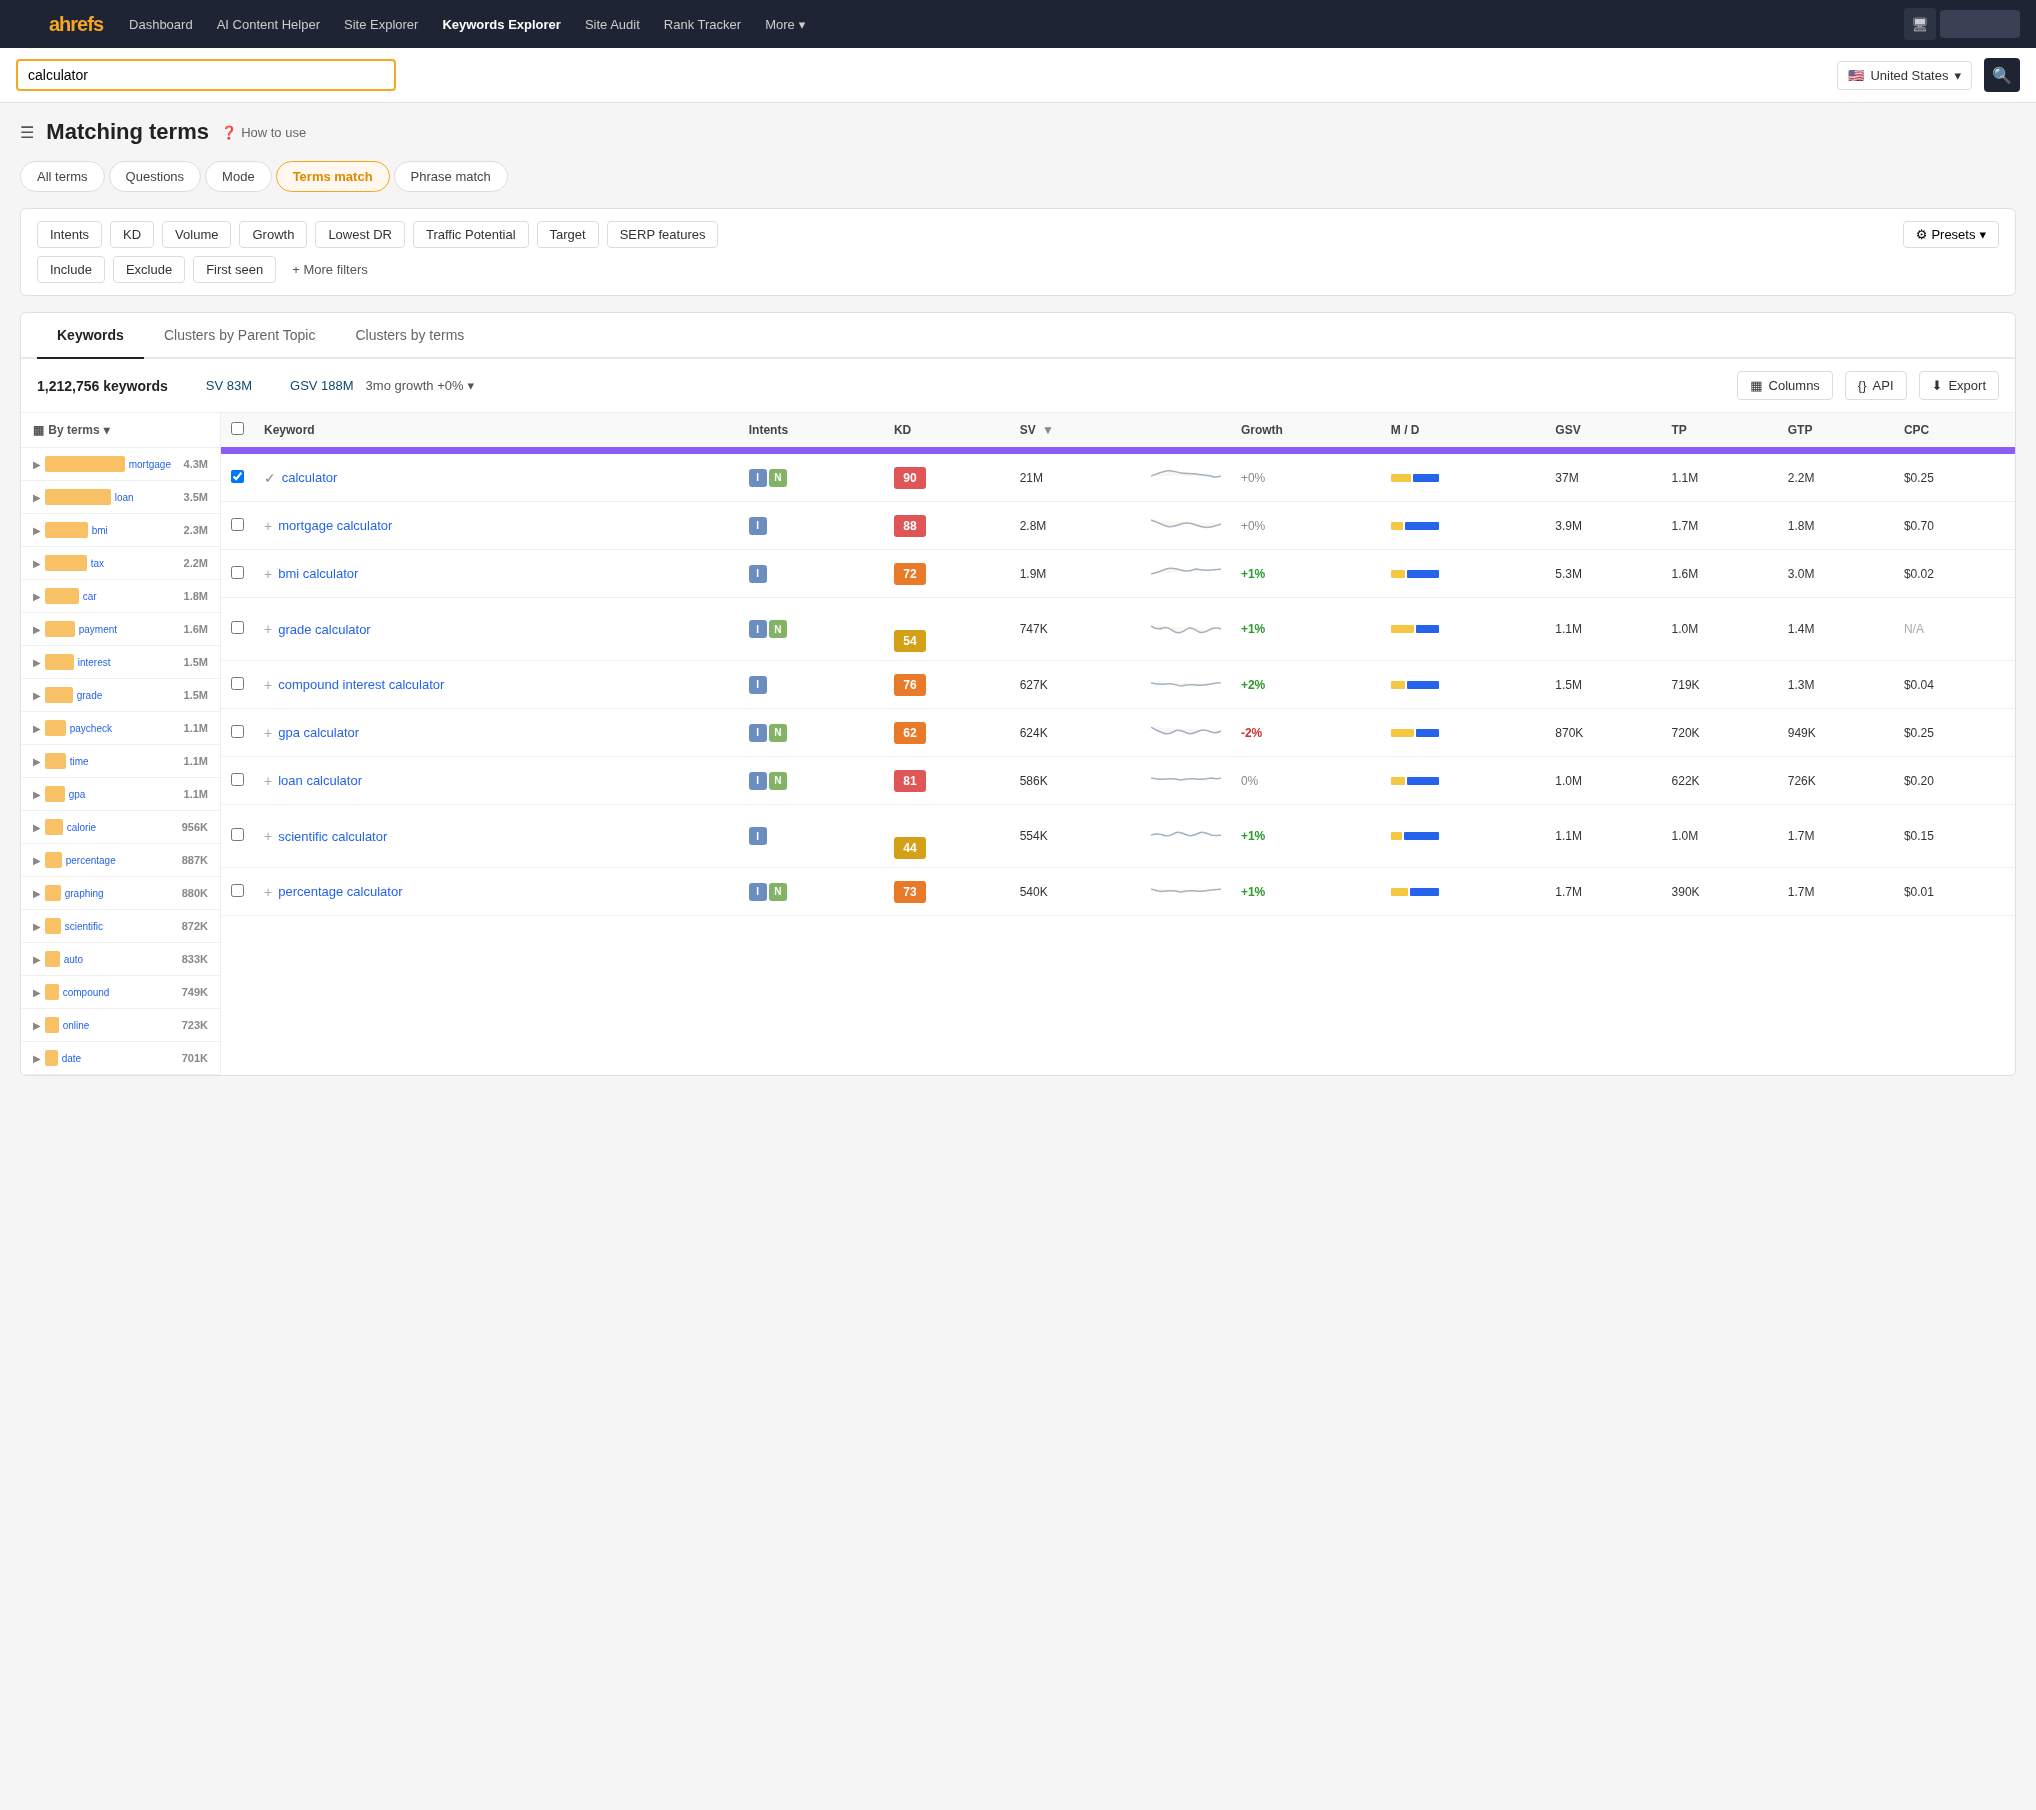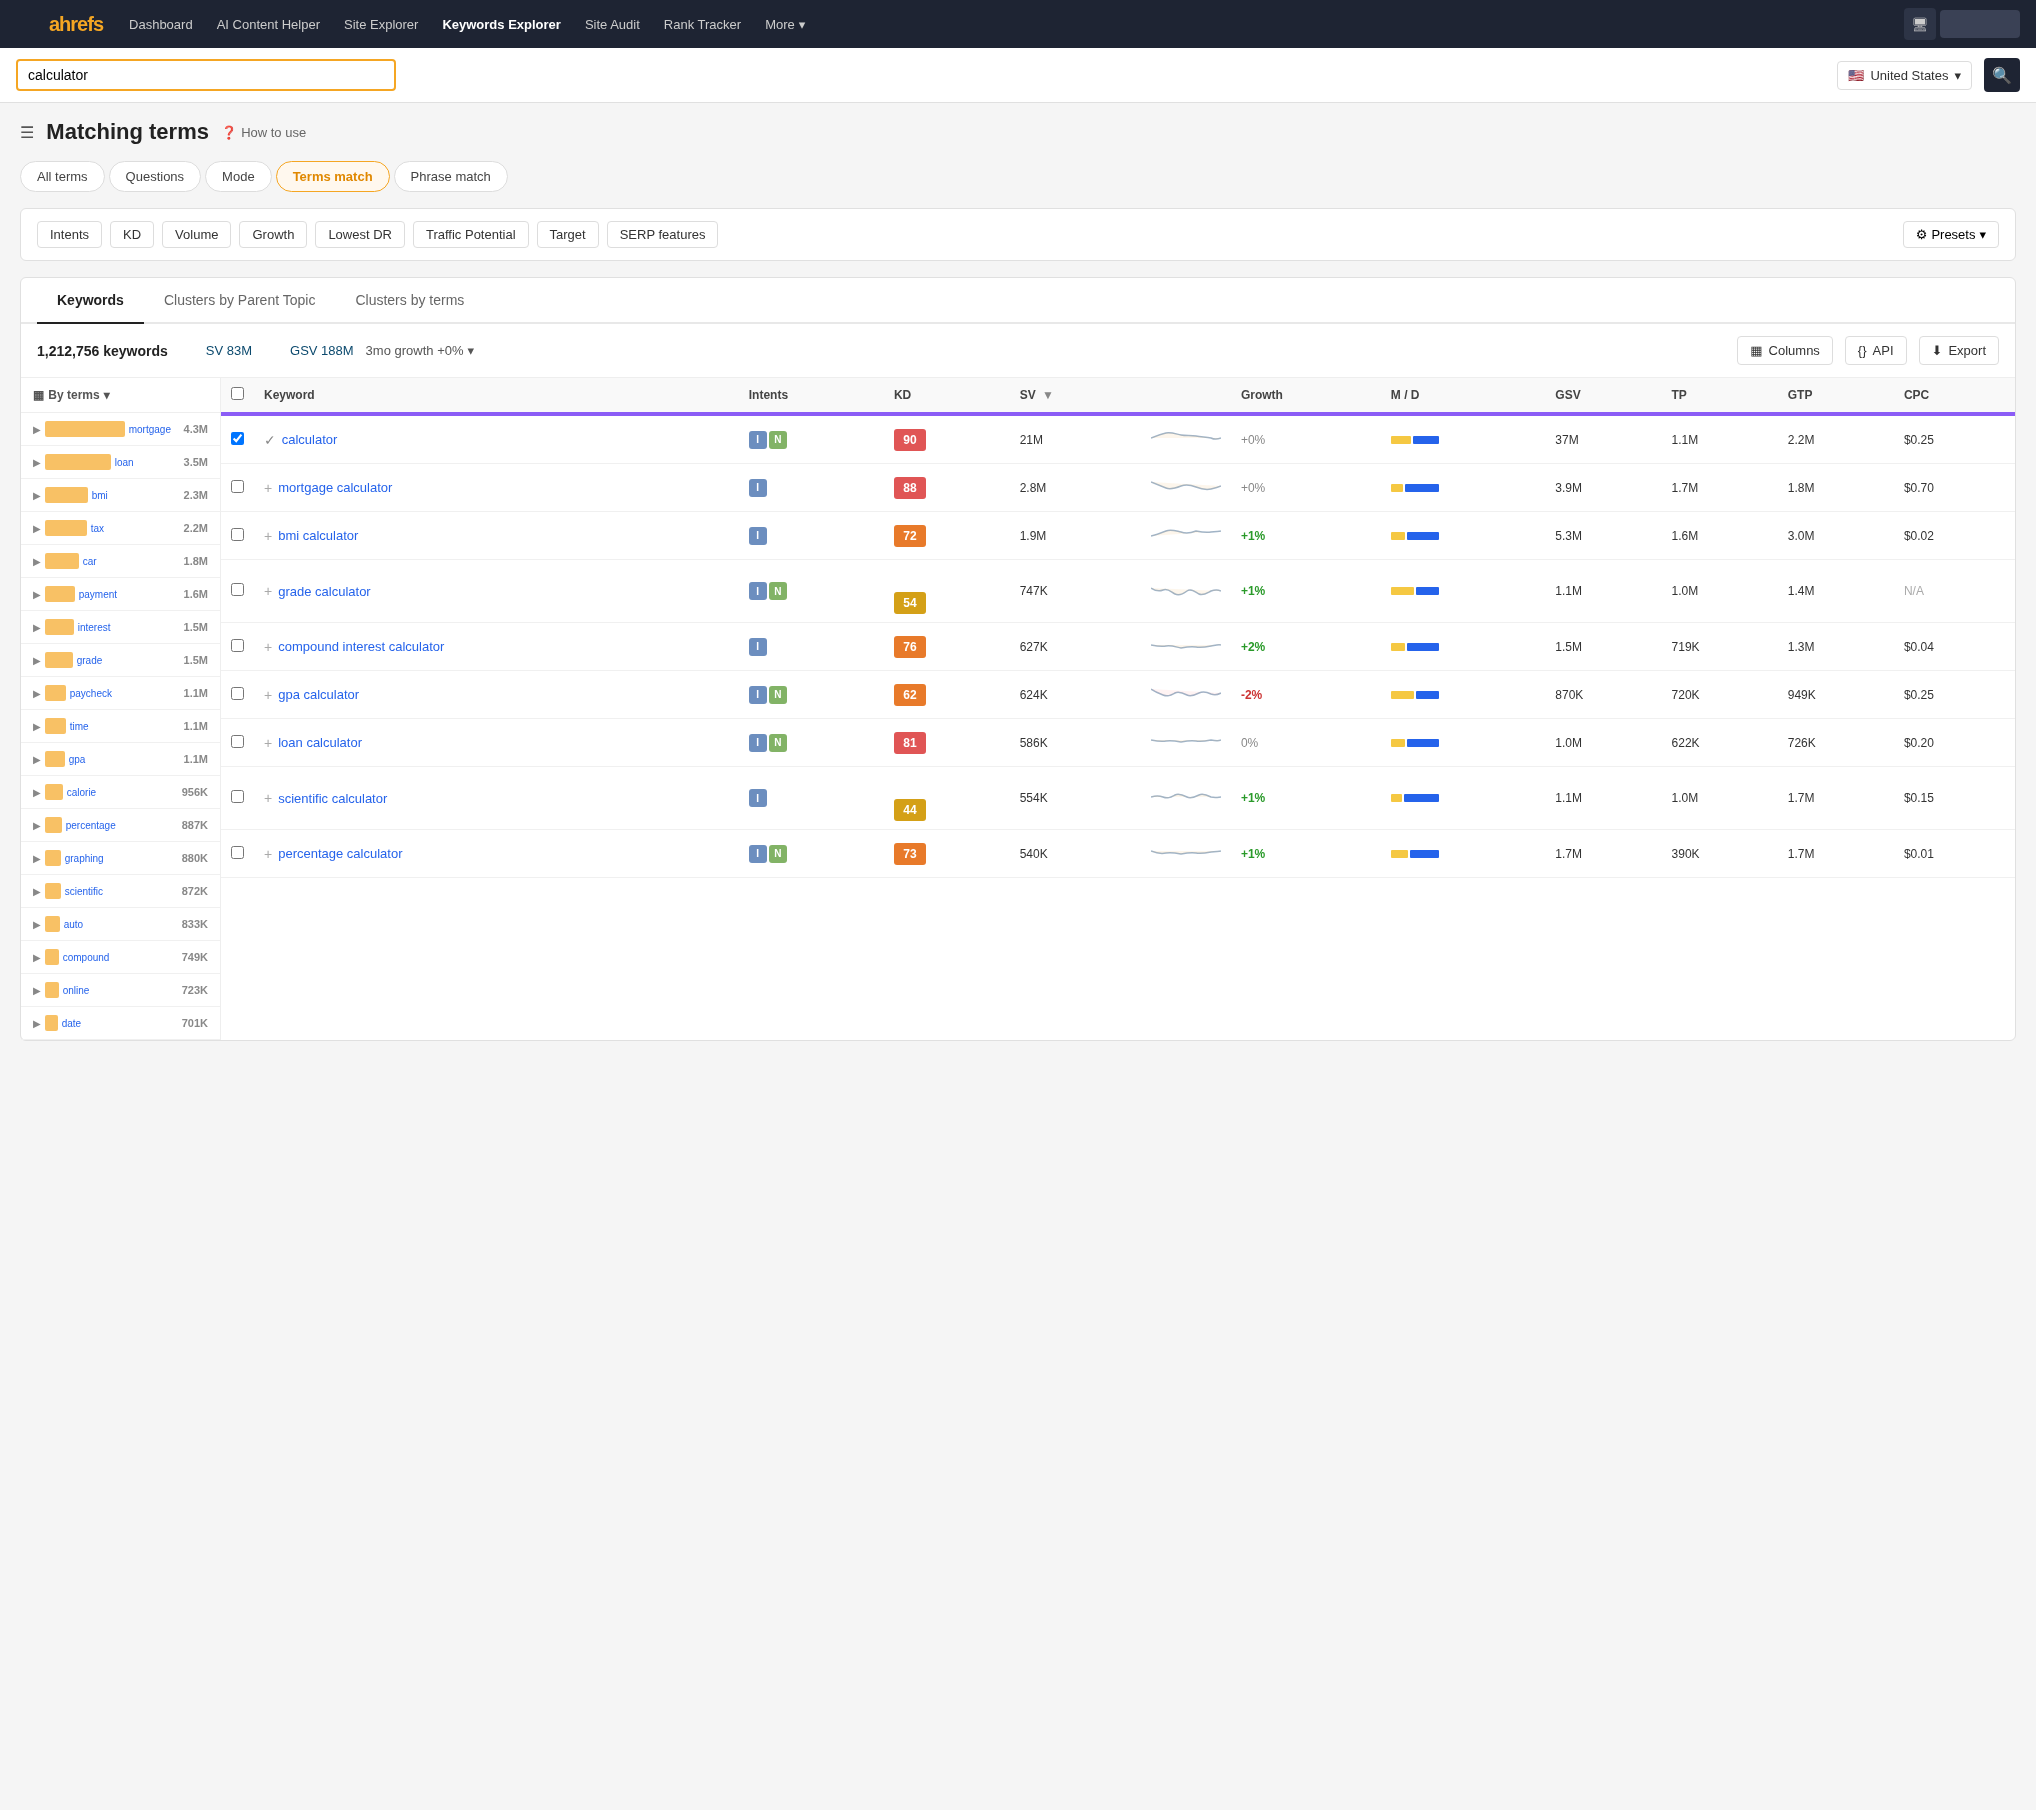--- a/index.html
+++ b/index.html
@@ -320,21 +320,21 @@
       width: 100%;
       border-collapse: collapse;
       font-size: 12px;
     }
     th {
       background: #f9f9f9;
       padding: 9px 10px;
       text-align: left;
       font-weight: 600;
       color: #444;
-      border-bottom: 4px solid #8b5cf6;
+      border-bottom: 7px solid #8b5cf6;
       white-space: nowrap;
     }
     th.sortable { cursor: pointer; }
     th .sort-arrow { color: #888; margin-left: 3px; }
     td {
       padding: 8px 10px;
       border-bottom: 1px solid #f0f0f0;
       vertical-align: middle;
     }
 
@@ -452,20 +452,26 @@
       <button class="filter-btn">Growth</button>
       <button class="filter-btn">Lowest DR</button>
       <button class="filter-btn">Traffic Potential</button>
       <button class="filter-btn">Target</button>
       <button class="filter-btn">SERP features</button>
       <button class="presets-btn">
         <span>⚙</span>
         <span>Presets</span>
         <span>▾</span>
       </button>
+    </div>
+    <div class="filter-row">
+      <button class="filter-btn">Include</button>
+      <button class="filter-btn">Exclude</button>
+      <button class="filter-btn">First seen</button>
+      <span class="more-filters">+ More filters</span>
     </div>
   </div>
 
   <div class="content-panel">
 
     <div class="sub-tabs">
       <div class="sub-tab active">Keywords</div>
       <div class="sub-tab">Clusters by Parent Topic</div>
       <div class="sub-tab">Clusters by terms</div>
     </div>

